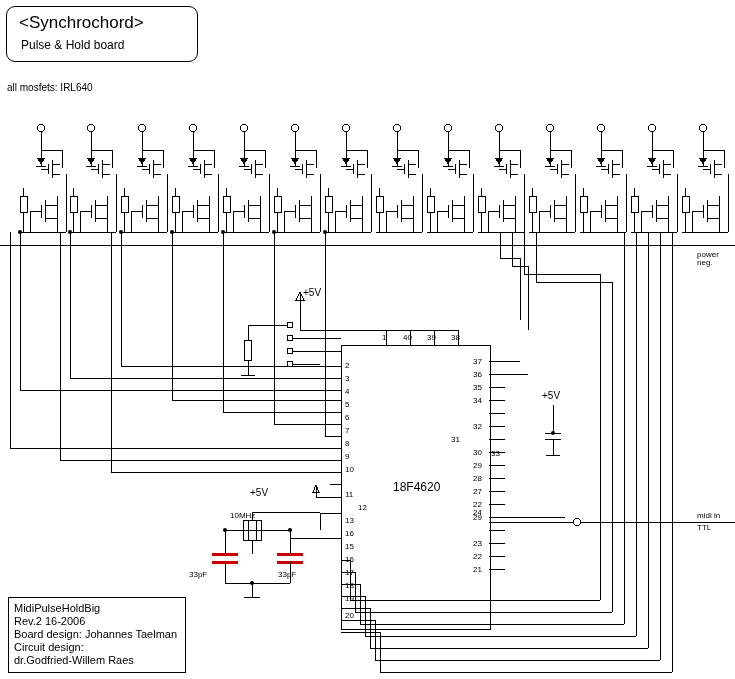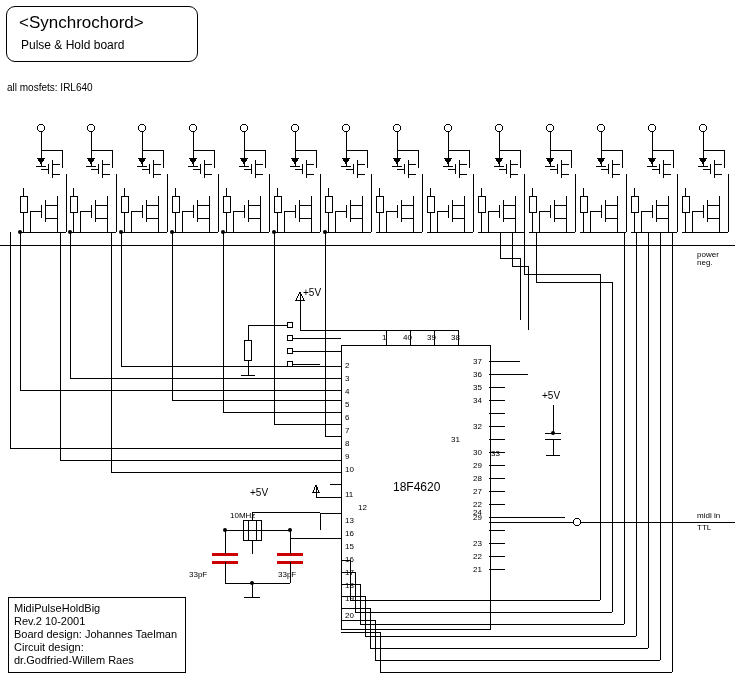--- a/index.html
+++ b/index.html
@@ -30,21 +30,21 @@
 
   <div class="title-box">
     <div class="title-main">&lt;Synchrochord&gt;</div>
     <div class="title-sub">Pulse &amp; Hold board</div>
   </div>
 
   <div class="note">all mosfets: IRL640</div>
 
   <div class="info-box">
     <div class="l" style="top:4px">MidiPulseHoldBig</div>
-    <div class="l" style="top:17px">Rev.2 10-2001</div>
+    <div class="l" style="top:17px">Rev.2 16-2006</div>
     <div class="l" style="top:30px">Board design:  Johannes Taelman</div>
     <div class="l" style="top:43px">Circuit design:</div>
     <div class="l" style="top:56px">dr.Godfried-Willem Raes</div>
   </div>
 
   <div class="chip" style="left:341px;top:345px;width:148px;height:283px;"></div>
   <div class="chip-name" style="left:393px;top:480px;">18F4620</div>
 
   <svg class="ov" viewBox="0 0 735 679">
     <g stroke="#000" stroke-width="1" fill="none" shape-rendering="crispEdges">

